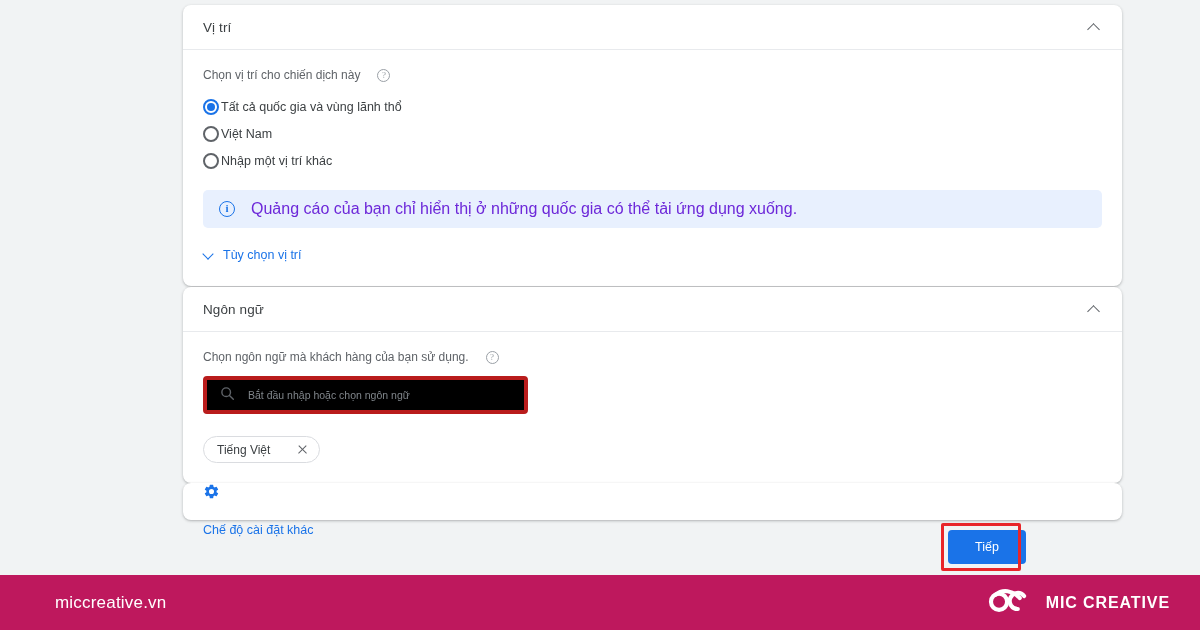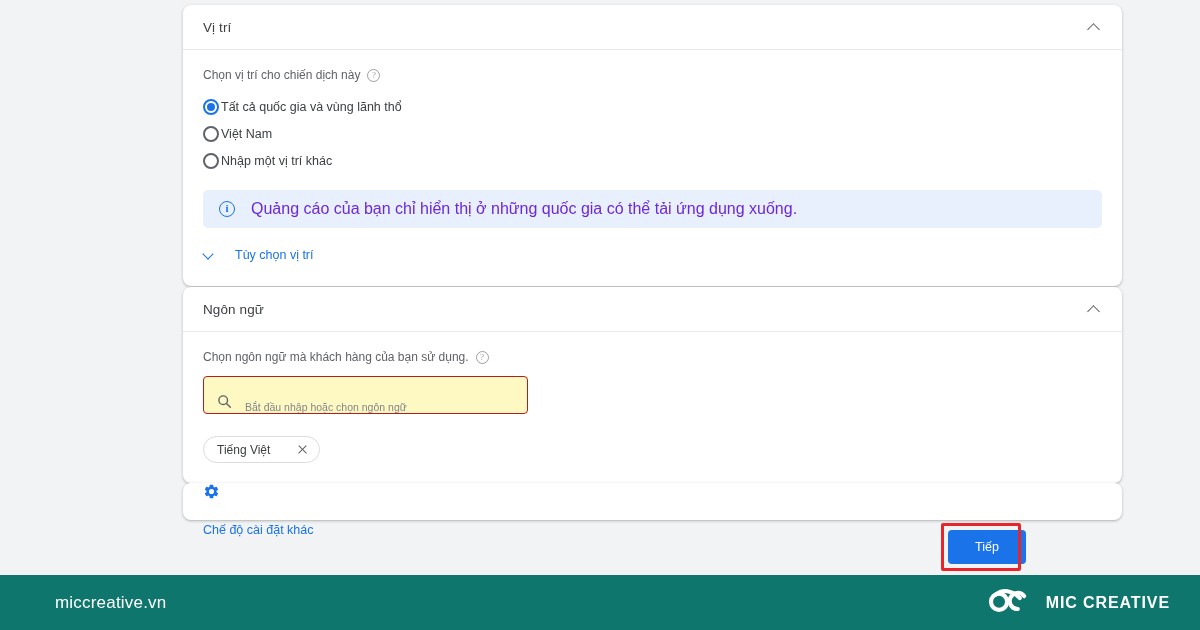--- a/index.html
+++ b/index.html
@@ -62,21 +62,21 @@
     border-left: 1.7px solid #1a73e8;
     border-bottom: 1.7px solid #1a73e8;
     transform: rotate(-45deg);
   }
   .card-body { padding: 18px 20px 20px 20px; }
 
   
   .prompt-row {
     display: flex;
     align-items: center;
-    gap: 7px;
+    gap: 17px;
     font-size: 12px;
     color: #5f6368;
     margin-bottom: 12px;
   }
   .help-icon {
     width: 13px; height: 13px;
     border: 1px solid #9aa0a6;
     border-radius: 50%;
     color: #9aa0a6;
     font-size: 9px;
@@ -143,38 +143,38 @@
   .banner-text {
     font-size: 16px;
     color: #6d28d9;
   }
 
   
   .expand-link {
     margin-top: 20px;
     display: inline-flex;
     align-items: center;
-    gap: 18px;
+    gap: 6px;
     color: #1a73e8;
     font-size: 12.5px;
     cursor: pointer;
   }
 
   
   .search-box {
     margin-top: 2px;
     width: 325px;
     height: 38px;
-    border: 1px solid #b91c1c;
+    border: 4px solid #b91c1c;
     border-radius: 4px;
     display: flex;
-    align-items: flex-end;
+    align-items: center;
     gap: 13px;
     padding: 0 13px;
-    background: #fef9c3;
+    background: #000000;
   }
   .search-glyph { flex: 0 0 auto; }
   .search-placeholder {
     font-size: 10.5px;
     color: #80868b;
   }
 
   
   .chip {
     margin-top: 22px;
@@ -240,21 +240,21 @@
     border: 3px solid #e8252a;
     border-radius: 2px;
     pointer-events: none;
   }
 
   
   .footer {
     position: absolute;
     left: 0; bottom: 0;
     width: 1200px; height: 55px;
-    background: #0f766e;
+    background: #be185d;
     display: flex;
     align-items: center;
     justify-content: space-between;
     padding: 0 30px 0 55px;
   }
   .footer-url {
     color: #ffffff;
     font-size: 17px;
     letter-spacing: .2px;
   }

